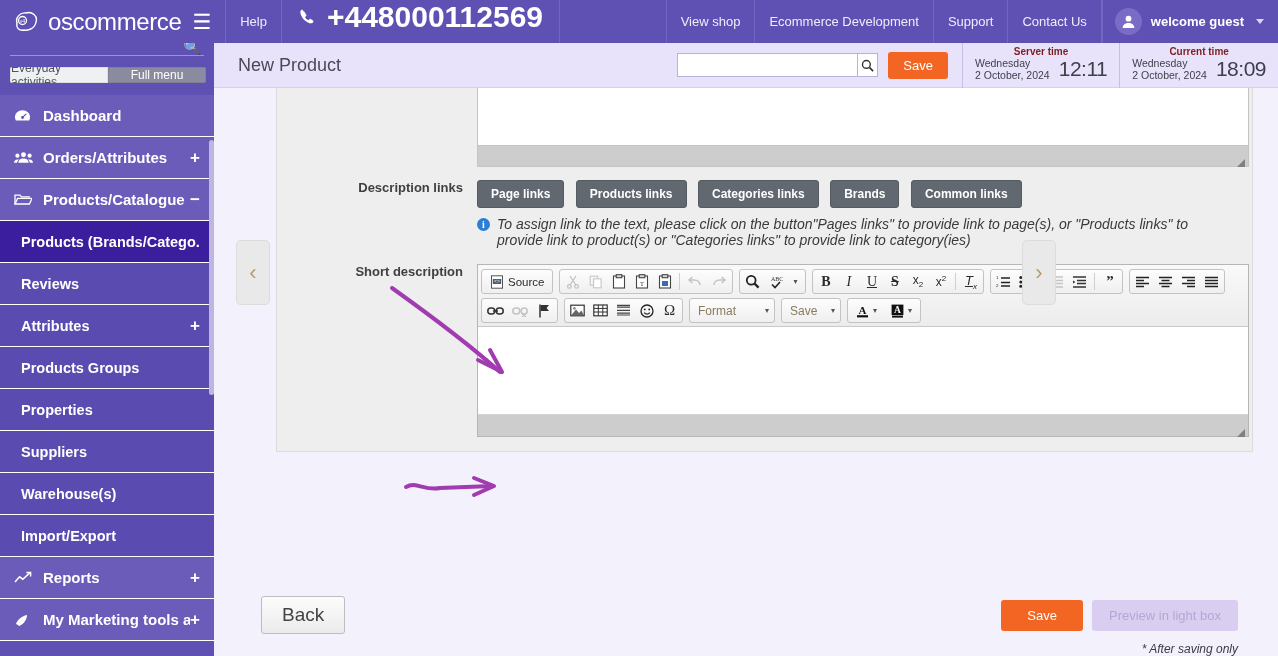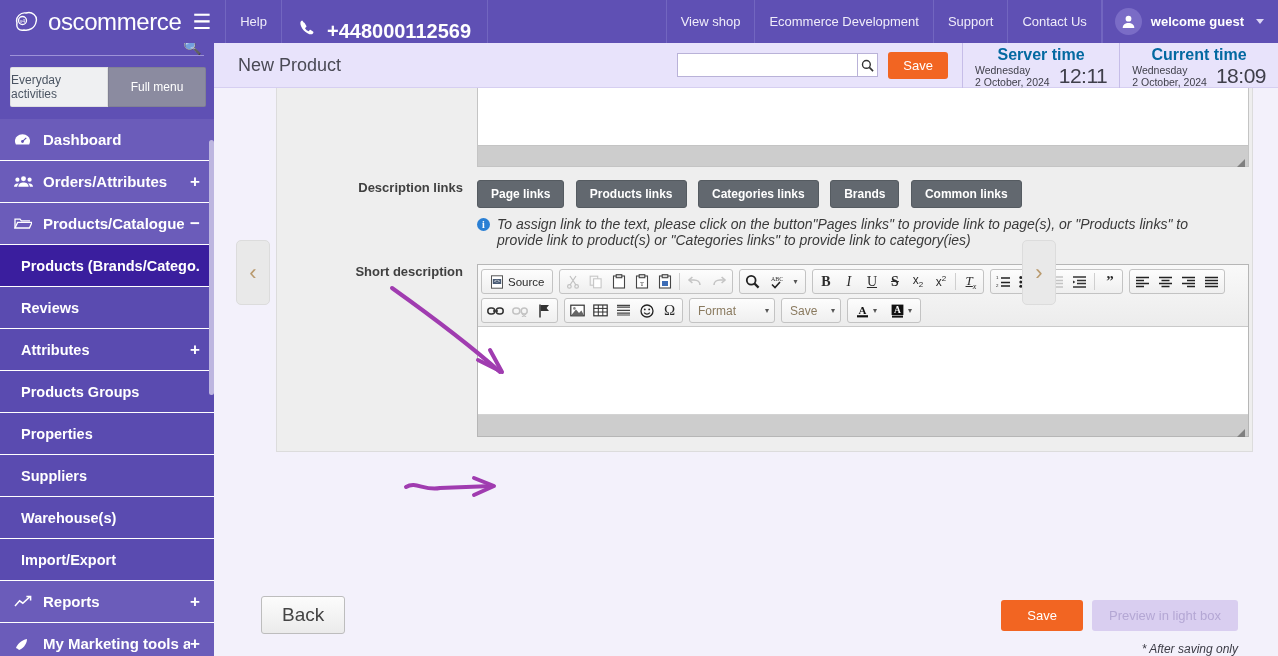--- a/index.html
+++ b/index.html
@@ -34,23 +34,23 @@
     display: flex; align-items: center; padding: 0 2px 0 2px;
     font-size: 21px; line-height: 1; color: #fff; cursor: pointer;
   }
   .tb-item {
     display: flex; align-items: center; padding: 0 14px;
     border-right: 1px solid #7266c0;
     font-size: 13px; color: #efecfa; cursor: pointer; white-space: nowrap;
   }
   .tb-item.first { border-left: 1px solid #7266c0; }
   #phone {
-    display: flex; align-items: flex-end; gap: 9px;
+    display: flex; align-items: flex-start; gap: 9px;
     padding: 0 16px;
-    font-size: 20px; font-weight: bold; color: #ffffff;
+    font-size: 30px; font-weight: bold; color: #ffffff;
     border-right: 1px solid #7266c0;
   }
   #topbar-spacer { flex: 1; }
   #user-box {
     display: flex; align-items: center; gap: 9px;
     padding: 0 14px 0 12px;
     border-left: 1px solid #7266c0;
     cursor: pointer;
   }
   #user-box .avatar {
@@ -69,21 +69,21 @@
     background: #5f50b4; overflow: hidden; z-index: 30;
   }
   #side-search {
     position: relative; height: 26px; margin: 0 10px;
     border-bottom: 1px solid #9d92d8;
   }
   #side-search .sicon {
     position: absolute; right: 2px; top: 8px; color: #cfc7ef; font-size: 15px;
   }
   #seg {
-    display: flex; margin: 11px 8px 0 10px; height: 40px;
+    display: flex; margin: 11px 8px 0 10px; height: 16px;
     border-radius: 2px; overflow: hidden;
   }
   #seg .seg-btn {
     flex: 1; display: flex; align-items: center; justify-content: center;
     font-size: 12px; cursor: pointer; border: 1px solid rgba(0,0,0,0.07);
   }
   #seg .seg-btn.active { background: #eff0f2; color: #4b5563; }
   #seg .seg-btn.inactive { background: #8b8ba0; color: #ffffff; }
 
   #nav { margin-top: 12px; }
@@ -133,21 +133,21 @@
   }
   #head-save {
     background: #f26522; color: #fff; border: none; border-radius: 3px;
     font-size: 13px; padding: 6px 15px; cursor: pointer; margin-right: 14px;
     font-family: "Liberation Sans", sans-serif;
   }
   .timebox {
     height: 45px; padding: 3px 12px 0 12px; border-left: 1px solid #c6bde8;
     display: flex; flex-direction: column; align-items: center; justify-content: flex-start;
   }
-  .timebox .tlabel { font-size: 16px; font-weight: bold; color: #0369a1; }
+  .timebox .tlabel { font-size: 10px; font-weight: bold; color: #7f1d1d; }
   .timebox .trow { display: flex; align-items: center; gap: 9px; }
   .timebox .tdate { font-size: 10.5px; color: #3f3f4a; line-height: 12px; text-align: left; }
   .timebox .tclock { font-size: 21px; color: #3f3f4a; letter-spacing: -0.5px; }
 
   
   #content {
     position: absolute; top: 88px; left: 214px; width: 1064px; height: 568px;
     background: #f3f1fb; overflow: hidden;
   }
   #panel {
@@ -586,21 +586,21 @@
                     <span style="font-family:'Liberation Serif',serif;font-size:14px;text-decoration:line-through;font-weight:bold;">S</span>
                   </div>
                 <div class="tbtn">
                     <span style="font-size:12px;">x<sub style="font-size:8px;">2</sub></span>
                   </div>
                 <div class="tbtn">
                     <span style="font-size:12px;">x<sup style="font-size:8px;">2</sup></span>
                   </div>
                 <span class="vsep"></span>
                 <div class="tbtn">
-                    <span style="font-family:Liberation Serif, serif;font-size:13px;font-style:italic;text-decoration:underline;">T<sub style="font-size:8px;">x</sub></span>
+                    <span style="font-family:Liberation Sans, sans-serif;font-size:13px;font-style:italic;text-decoration:underline;">T<sub style="font-size:8px;">x</sub></span>
                   </div>
               </div>
 
               <div class="grp">
                 <div class="tbtn">
                   <svg width="15" height="13" viewBox="0 0 15 13">
                       <text x="0" y="4.4" font-size="4.4" fill="#222" font-family="Liberation Sans, sans-serif">1</text>
                       <text x="0" y="11.6" font-size="4.4" fill="#222" font-family="Liberation Sans, sans-serif">2</text>
                       <path d="M5 3h9M5 7.5h9M5 11h9" stroke="#222" stroke-width="1.3"></path>
                     </svg>

